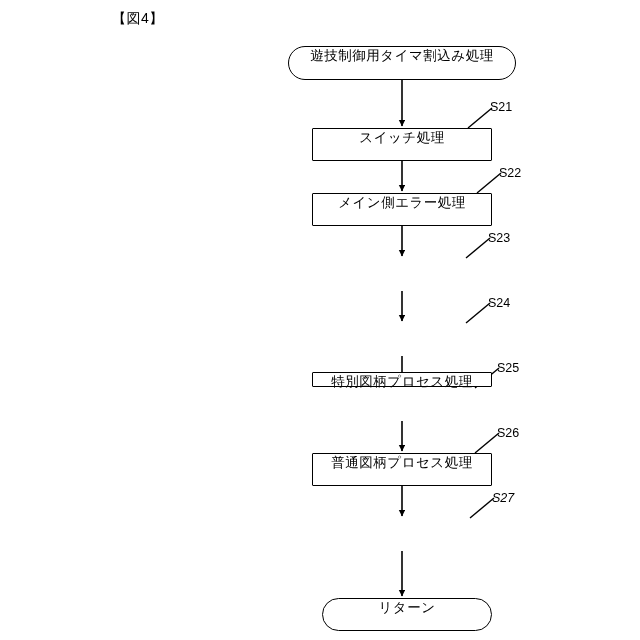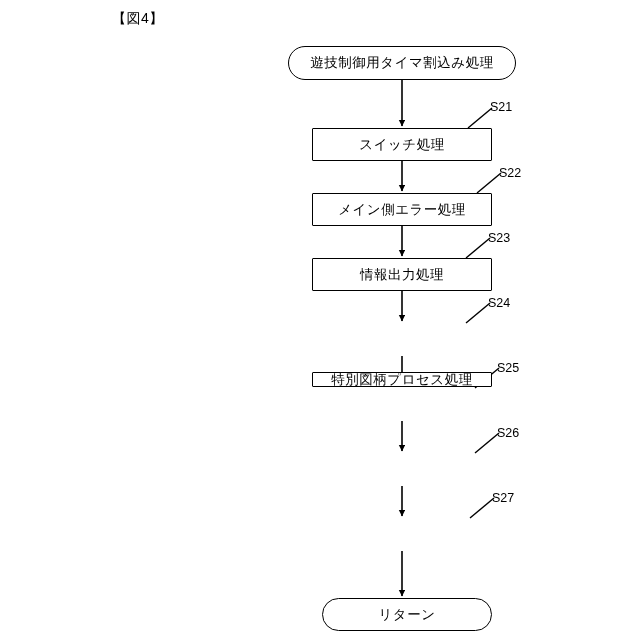--- a/index.html
+++ b/index.html
@@ -29,21 +29,21 @@
     top: 0;
     width: 640px;
     height: 640px;
   }
   .node {
     position: absolute;
     box-sizing: border-box;
     border: 1.5px solid #000;
     background: #fff;
     display: flex;
-    align-items: center;
+    align-items: flex-start;
     justify-content: center;
     font-size: 13.5px;
     white-space: nowrap;
     letter-spacing: 0.5px;
   }
   .terminal {
     border-radius: 22px;
   }
   .process {
     border-radius: 1px;
@@ -102,36 +102,36 @@
   </div>
 
   <div class="node process" style="left:312px; top:128px; width:180px; height:33px;">
     <span>スイッチ処理</span>
   </div>
 
   <div class="node process" style="left:312px; top:193px; width:180px; height:33px;">
     <span>メイン側エラー処理</span>
   </div>
 
-  <div class="node process" style="left:312px; top:258px; width:180px; height:33px;">
-    <span>情報出力処理</span>
-  </div>
 
 
   <div class="node process" style="left:312px; top:372px; width:180px; height:15px;">
     <span>特別図柄プロセス処理</span>
   </div>
 
+  <div class="node process" style="left:312px; top:453px; width:180px; height:33px;">
+    <span>普通図柄プロセス処理</span>
+  </div>
 
 
   <div class="node terminal" style="left:322px; top:598px; width:170px; height:33px;">
     <span>リターン</span>
   </div>
 
   <div class="step-label" style="left:490px; top:100px;">S21</div>
   <div class="step-label" style="left:499px; top:166px;">S22</div>
   <div class="step-label" style="left:488px; top:231px;">S23</div>
   <div class="step-label" style="left:488px; top:296px;">S24</div>
   <div class="step-label" style="left:497px; top:361px;">S25</div>
   <div class="step-label" style="left:497px; top:426px;text-align:right;">S26</div>
-  <div class="step-label" style="left:492px; top:491px;">S27</div>
+  <div class="step-label" style="left:492px; top:491px;font-style:italic;">S27</div>
 
 </div>
 
 </body></html>

